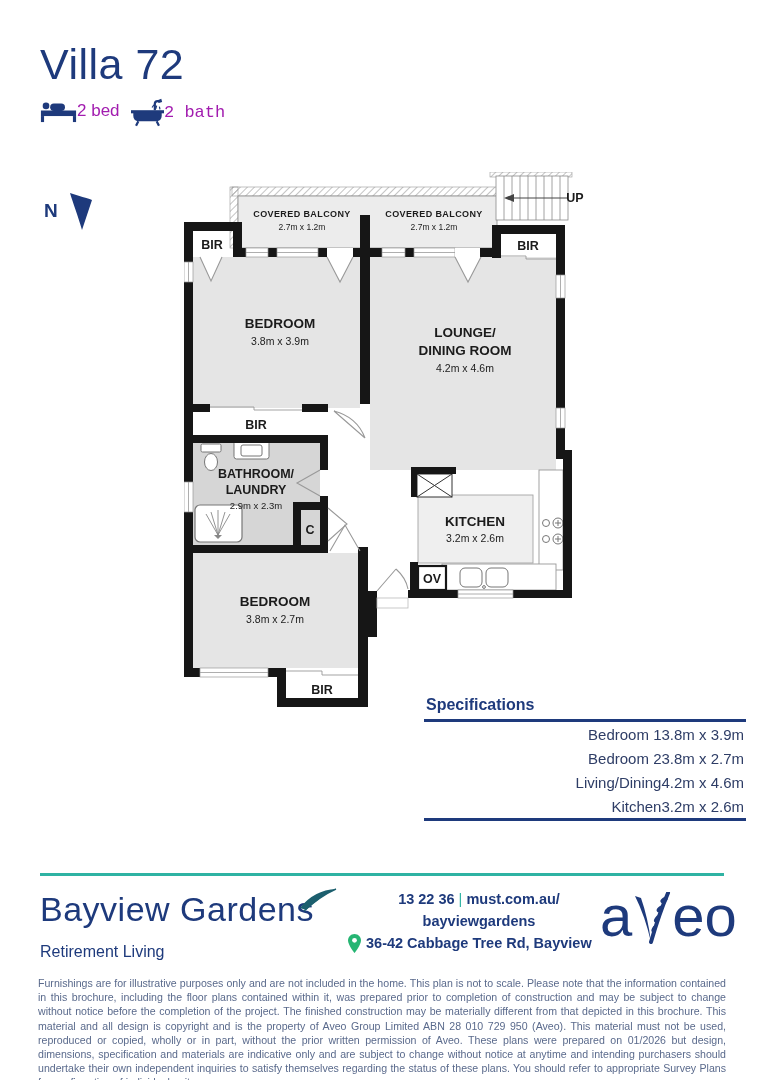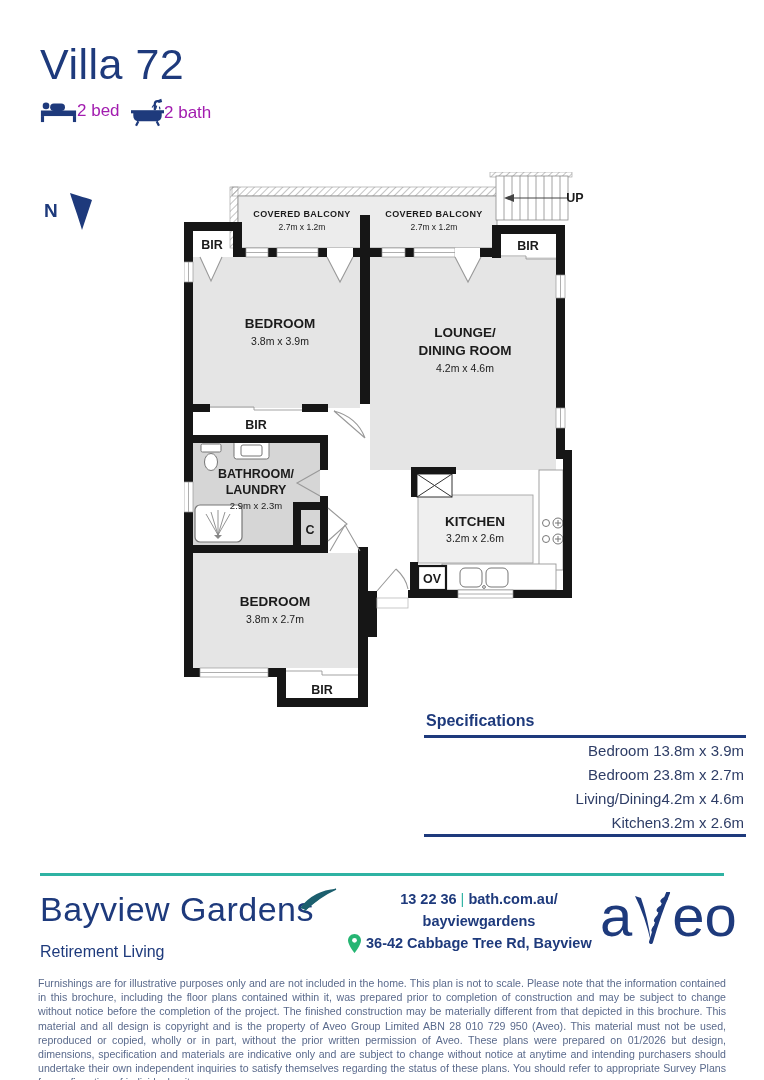--- a/index.html
+++ b/index.html
@@ -16,21 +16,21 @@
   #plan{left:184px;top:172px;}
   .pt{font-family:"Liberation Sans",sans-serif;fill:#1b1b1b;text-anchor:middle;}
   .t14{font-size:13.5px;font-weight:bold;}
   .t13{font-size:12.5px;font-weight:bold;}
   .t11{font-size:10.5px;}
   .t10{font-size:9.5px;}
   .t9{font-size:9px;font-weight:bold;letter-spacing:.4px;}
   .t8{font-size:8.5px;}
   
   #spec{left:424px;top:696px;width:322px;color:#2e3d66;}
-  #spec h3{margin:16px 0 5px 2px;font-size:16px;color:#1e3a7c;}
+  #spec h3{margin:0 0 5px 2px;font-size:16px;color:#1e3a7c;}
   .specline{height:3px;background:#1e3a7c;}
   .srow{display:flex;justify-content:flex-end;padding:4px 2px 3px 2px;font-size:15px;}
   
   #tealline{left:40px;top:873px;width:684px;height:3px;background:#2fb3a3;}
   #brand{left:40px;top:890px;color:#1e3a7c;}
   #brand .bg{font-size:34px;letter-spacing:.5px;}
   #brand .rl{font-size:16px;margin-top:14px;}
   #brandleaf{left:296px;top:886px;}
   #contact{left:348px;top:888px;width:262px;text-align:center;color:#1e3a7c;
            font-size:14.5px;font-weight:bold;line-height:22px;}
@@ -53,21 +53,21 @@
     <svg width="37" height="25" viewBox="0 0 40 26">
       <circle cx="6.5" cy="8" r="3.6" fill="#1e3a7c"></circle>
       <rect x="11" y="5.5" width="16" height="8" rx="4" fill="#1e3a7c"></rect>
       <rect x="1" y="13" width="38" height="6" fill="#1e3a7c"></rect>
       <rect x="1" y="19" width="3.4" height="6.5" fill="#1e3a7c"></rect>
       <rect x="35.6" y="19" width="3.4" height="6.5" fill="#1e3a7c"></rect>
     </svg>
     <span>2 bed</span>
   </div>
 
-  <div class="abs feat" style="left:131px;">
+  <div class="abs feat" style="left:131px;font-family:Liberation Mono, monospace;">
     <svg width="33" height="29" viewBox="0 0 36 31">
       <path d="M26,13 V6 q0,-3 3,-3 l3,0" fill="none" stroke="#1e3a7c" stroke-width="2.4"></path>
       <path d="M29,2 l4,-1.5 1,3.5 -4,1.2 z" fill="#1e3a7c"></path>
       <path d="M25,7 l-2,3 M28,8 l-1,3.4 M31,9 l0.6,3" stroke="#1e3a7c" stroke-width="1.3"></path>
       <rect x="0" y="13" width="36" height="3.4" fill="#1e3a7c"></rect>
       <path d="M2.5,16 h31 v3 q0,6 -7,6 h-17 q-7,0 -7,-6 z" fill="#1e3a7c"></path>
       <path d="M8,25 l-2.5,5 M28,25 l2.5,5" stroke="#1e3a7c" stroke-width="2.4"></path>
     </svg>
     <span>2 bath</span>
   </div>
@@ -281,21 +281,21 @@
     <div class="bg">Bayview Gardens</div>
     <div class="rl">Retirement Living</div>
   </div>
   <svg class="abs" id="brandleaf" width="46" height="26" viewBox="0 0 46 26">
     <path d="M4,22 Q18,4 40,3 Q26,9 10,24 Z" fill="#1c5f6e"></path>
     <path d="M40,3 Q24,10 8,25" stroke="#1c5f6e" stroke-width="1.4" fill="none"></path>
   </svg>
 
   <div class="abs" id="contact">
     <div>
-      <span>13 22 36</span><span class="sep">|</span><span>bath.com.au/</span>
+      <span>13 22 36</span><span class="sep">|</span><span>must.com.au/</span>
     </div>
     <div>bayviewgardens</div>
     <div class="addr">
       <svg width="13" height="19" viewBox="0 0 13 19">
         <path d="M6.5,0 C10.1,0 13,2.9 13,6.5 C13,11 6.5,19 6.5,19 C6.5,19 0,11 0,6.5 C0,2.9 2.9,0 6.5,0 Z" fill="#26b573"></path>
         <circle cx="6.5" cy="6.3" r="2.4" fill="#fff"></circle>
       </svg>
       <span>36-42 Cabbage Tree Rd, Bayview</span>
     </div>
   </div>

